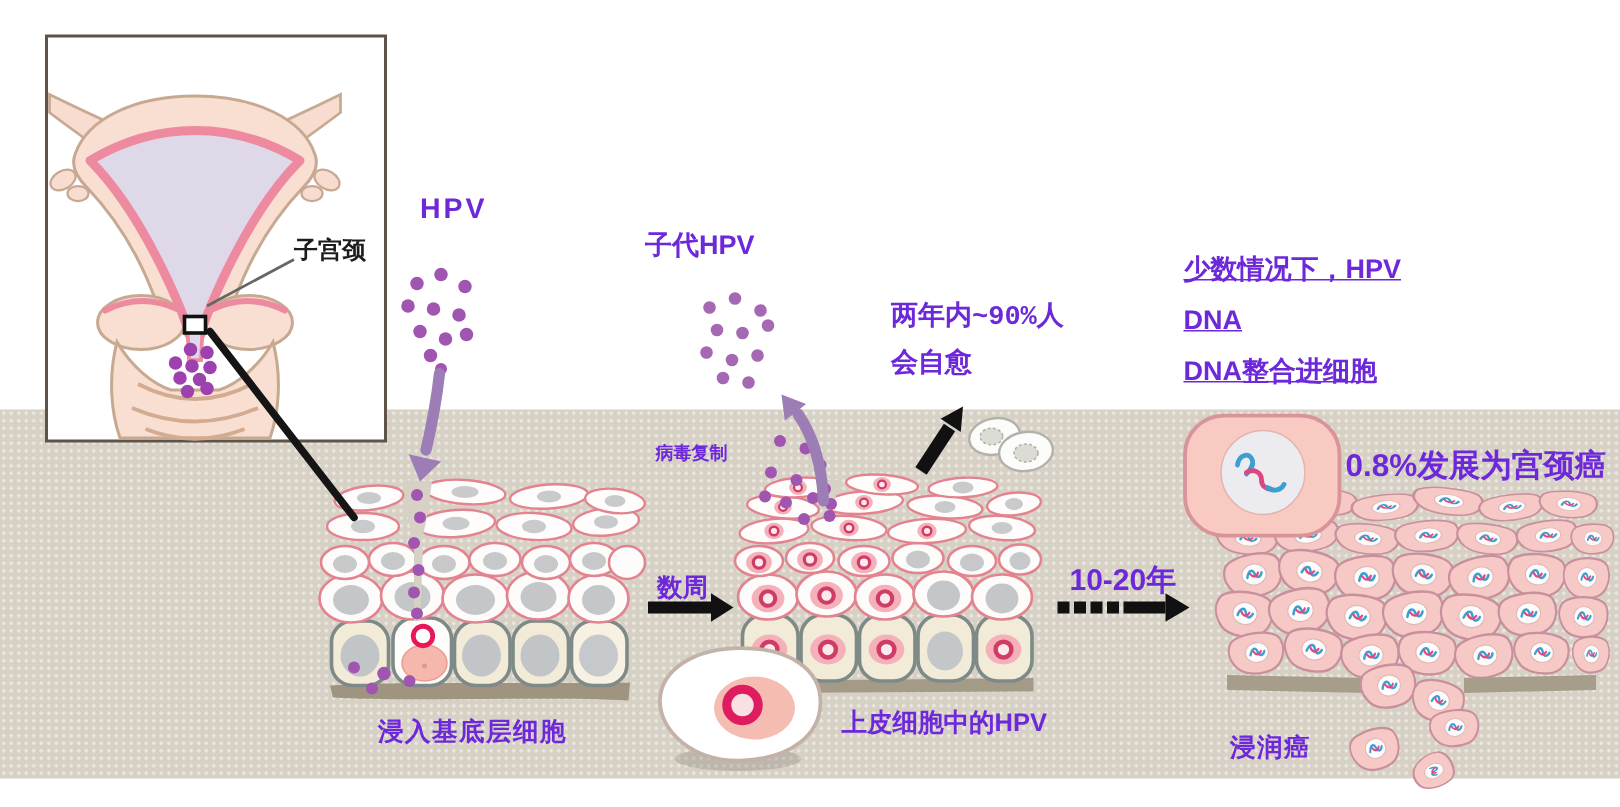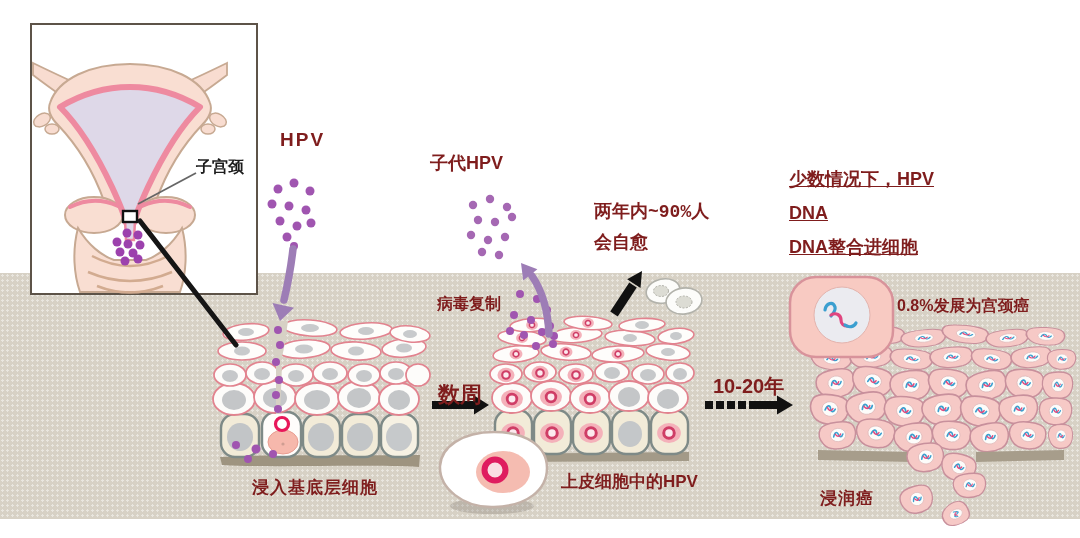--- a/index.html
+++ b/index.html
@@ -3,29 +3,29 @@
 <meta charset="utf-8">
 <style>
   html,body{margin:0;padding:0;background:#fff;}
   #canvas{position:relative;width:1080px;height:538px;background:#ffffff;overflow:hidden;
           font-family:"Liberation Sans","DejaVu Sans",sans-serif;}
   .band{position:absolute;left:0;top:273px;width:1080px;height:246px;background-color:#d7d1c5;
         background-image:radial-gradient(rgba(255,255,255,.45) 1px, transparent 1.3px);
         background-size:5px 5px;z-index:1;}
   svg.layer{position:absolute;z-index:5;overflow:visible;}
   #overlay{position:absolute;left:0;top:0;z-index:20;pointer-events:none;}
-  .lbl{position:absolute;font-weight:bold;color:#7f1d1d;white-space:nowrap;z-index:30;}
+  .lbl{position:absolute;font-weight:bold;color:#6d28d9;white-space:nowrap;z-index:30;}
   .lbl-hpv{left:280px;top:129px;font-size:19px;letter-spacing:2px;}
   .lbl-progeny{left:430px;top:151px;font-size:18px;}
-  .lbl-replication{left:437px;top:294px;font-size:16px;}
-  .lbl-weeks{left:438px;top:380px;font-size:22px;}
+  .lbl-replication{left:437px;top:294px;font-size:12px;}
+  .lbl-weeks{left:438px;top:380px;font-size:17px;}
   .lbl-years{left:713px;top:373px;font-size:20px;}
   .lbl-heal{left:594px;top:197px;font-size:18px;line-height:31px;font-family:Liberation Mono, monospace;}
   .lbl-integration{left:789px;top:162px;font-size:18px;line-height:34px;text-decoration:underline;}
-  .lbl-pct{left:897px;top:296px;font-size:16px;}
+  .lbl-pct{left:897px;top:296px;font-size:21px;}
   .lbl-stage1{left:252px;top:476px;font-size:17px;letter-spacing:1px;}
   .lbl-stage2{left:561px;top:470px;font-size:17px;}
   .lbl-invasive{left:820px;top:487px;font-size:17px;letter-spacing:1px;text-align:center;}
 </style>
 </head>
 <body>
 
 <div id="canvas">
 
   <div class="band"></div>

